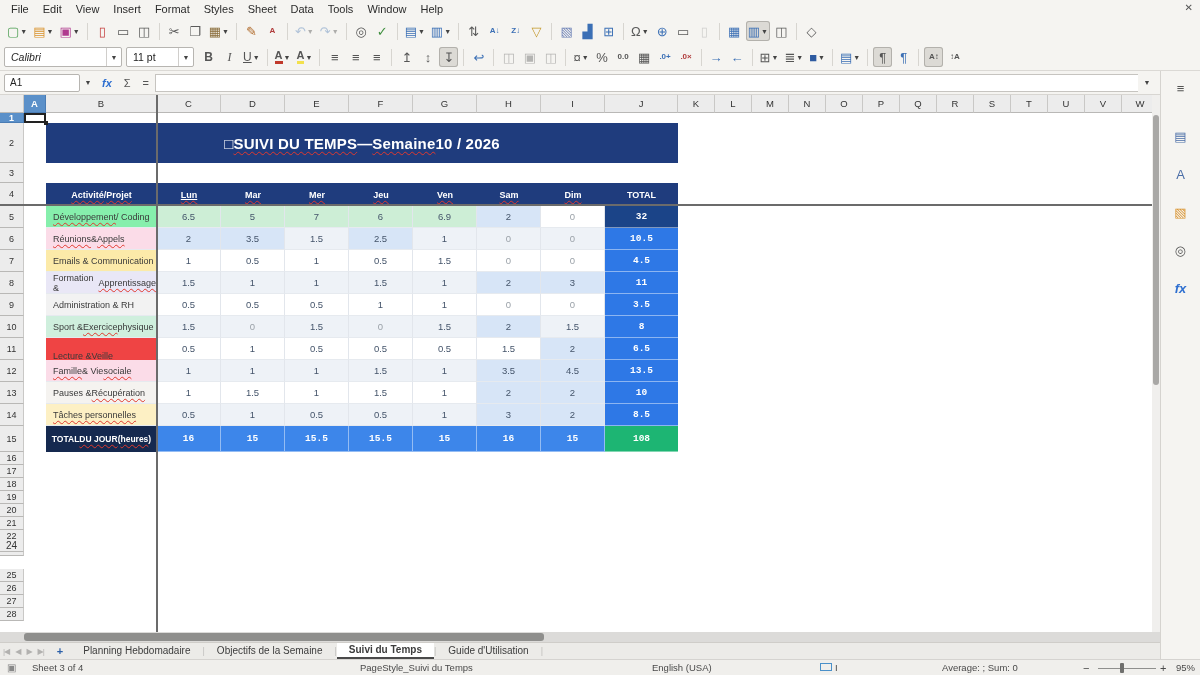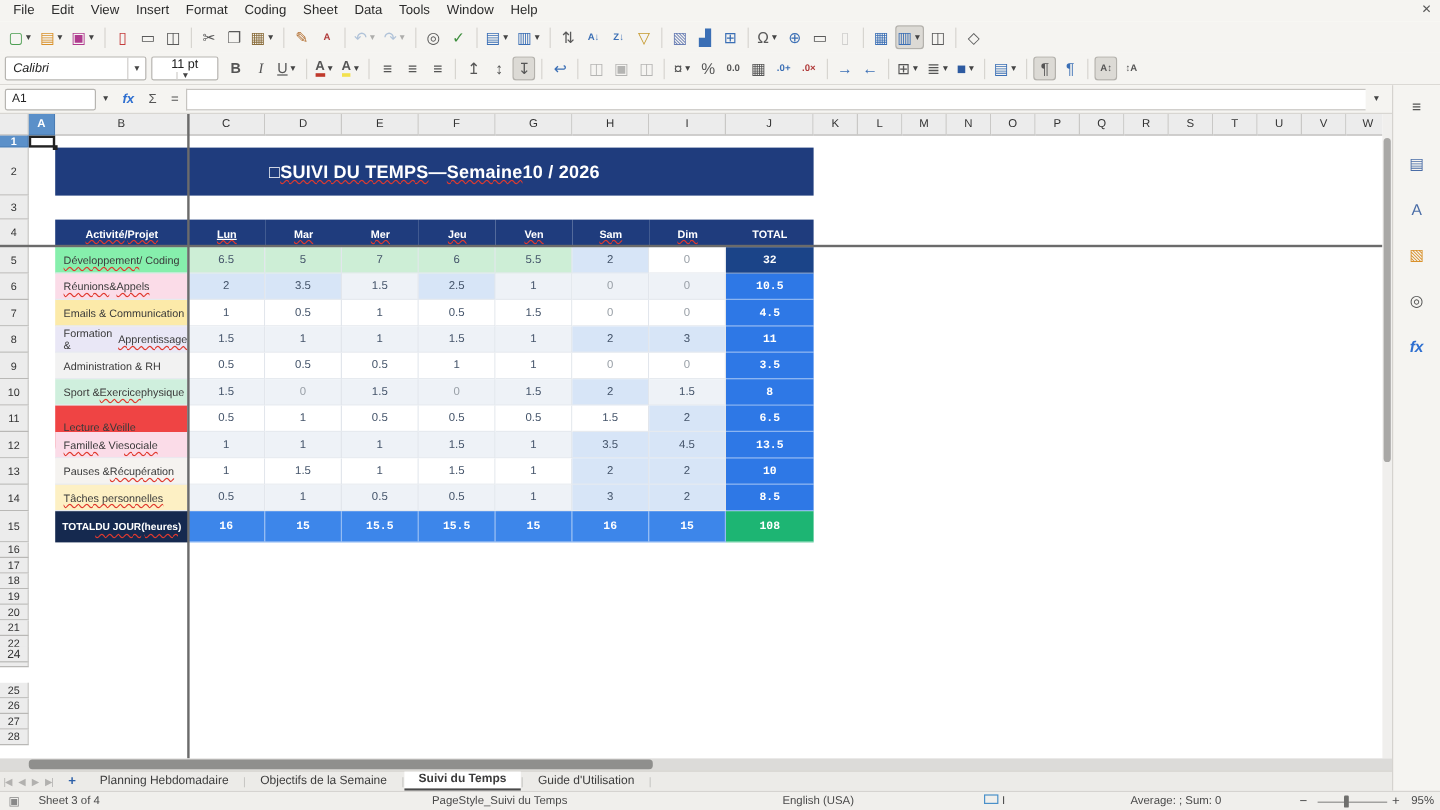--- a/index.html
+++ b/index.html
@@ -20,21 +20,21 @@
   .tbtn .g { line-height:1; }
   .tbtn .g.small { font-size:8px; font-weight:bold; letter-spacing:0; }
   .tbtn.active { background:#dcdad5; box-shadow:inset 0 0 0 1px #b3b1ac; }
   .tbtn.disabled { opacity:.4; }
   .ddv { font-size:7px; color:#444; margin-left:1px; }
   .tsep { width:1px; height:17px; background:#d7d5d0; margin:0 4px; flex:none; }
   .combo { display:flex; align-items:center; background:#fff; border:1px solid #b7b5b1; border-radius:2px; height:20px; margin-right:4px; }
   .combo .cv { padding:0 6px; font-size:10.5px; color:#222; }
   .combo .ca { width:15px; height:100%; border-left:1px solid #d0cecb; display:flex; align-items:center; justify-content:center; font-size:7px; color:#444; }
   #fontCombo { width:118px; } #fontCombo .cv { font-style:italic; flex:1; }
-  #sizeCombo { width:56px;flex-direction:column; } #sizeCombo .cv { flex:1; }
+  #sizeCombo { width:68px; } #sizeCombo .cv { flex:1; }
 
   
   #fbar { position:absolute; top:71px; left:0; width:1160px; height:24px; background:#f5f4f1; display:flex; align-items:center; padding:0 4px; border-bottom:1px solid #d8d6d2; }
   #namebox { width:76px; height:18px; border:1px solid #b7b5b1; border-radius:2px; font-size:10px; padding:0 5px; font-family:inherit; color:#222; background:#fff; }
   .nbdd { width:16px; font-size:7px; color:#444; text-align:center; }
   .fico { font-size:11px; color:#555; padding:0 6px; }
   #fwiz { color:#2e6fd0; font-style:italic; font-weight:bold; }
   #finput { flex:1; height:18px; border:1px solid #c6c4c0; border-right:none; background:#fff; font-size:10px; padding:0 5px; font-family:inherit; }
   #fexpand { width:18px; text-align:center; font-size:7px; color:#444; }
 
@@ -89,21 +89,21 @@
 <body>
 
 <div id="app">
 
   <div id="menubar">
       <span class="menu-item">File</span>
       <span class="menu-item">Edit</span>
       <span class="menu-item">View</span>
       <span class="menu-item">Insert</span>
       <span class="menu-item">Format</span>
-      <span class="menu-item">Coding</span>
+      <span class="menu-item">Styles</span>
       <span class="menu-item">Sheet</span>
       <span class="menu-item">Data</span>
       <span class="menu-item">Tools</span>
       <span class="menu-item">Window</span>
       <span class="menu-item">Help</span>
     </div>
   <span id="closedoc">✕</span>
 
   <div id="std" class="toolbar">
       <span class="tbtn">
@@ -450,21 +450,21 @@
         <span>TOTAL</span>
       </div>
       <div class="cell label" style="left: 46px; top: 111px; width: 111px; height: 22px; background: #86efac;">
         <span class="sp">Développement</span>
         <span> / Coding</span>
       </div>
       <div class="cell" style="left: 157px; top: 111px; width: 64px; height: 22px; background: rgb(205, 238, 214); color: rgb(68, 84, 106);">6.5</div>
       <div class="cell" style="left: 221px; top: 111px; width: 64px; height: 22px; background: rgb(205, 238, 214); color: rgb(68, 84, 106);">5</div>
       <div class="cell" style="left: 285px; top: 111px; width: 64px; height: 22px; background: rgb(205, 238, 214); color: rgb(68, 84, 106);">7</div>
       <div class="cell" style="left: 349px; top: 111px; width: 64px; height: 22px; background: rgb(205, 238, 214); color: rgb(68, 84, 106);">6</div>
-      <div class="cell" style="left: 413px; top: 111px; width: 64px; height: 22px; background: rgb(205, 238, 214); color: rgb(68, 84, 106);">5.5</div>
+      <div class="cell" style="left: 413px; top: 111px; width: 64px; height: 22px; background: rgb(205, 238, 214); color: rgb(68, 84, 106);">6.9</div>
       <div class="cell" style="left: 477px; top: 111px; width: 64px; height: 22px; background: rgb(215, 229, 247); color: rgb(68, 84, 106);">2</div>
       <div class="cell" style="left: 541px; top: 111px; width: 64px; height: 22px; background: rgb(255, 255, 255); color: rgb(154, 161, 168);">0</div>
       <div class="totcell" style="left: 605px; top: 111px; width: 73px; height: 22px; background: rgb(27, 68, 136);">32</div>
       <div class="cell label" style="left: 46px; top: 133px; width: 111px; height: 22px; background: rgb(251, 220, 232);">
         <span class="sp">Réunions</span>
         <span> &amp; </span>
         <span class="sp">Appels</span>
       </div>
       <div class="cell" style="left: 157px; top: 133px; width: 64px; height: 22px; background: rgb(215, 229, 247); color: rgb(68, 84, 106);">2</div>
       <div class="cell" style="left: 221px; top: 133px; width: 64px; height: 22px; background: rgb(215, 229, 247); color: rgb(68, 84, 106);">3.5</div>

